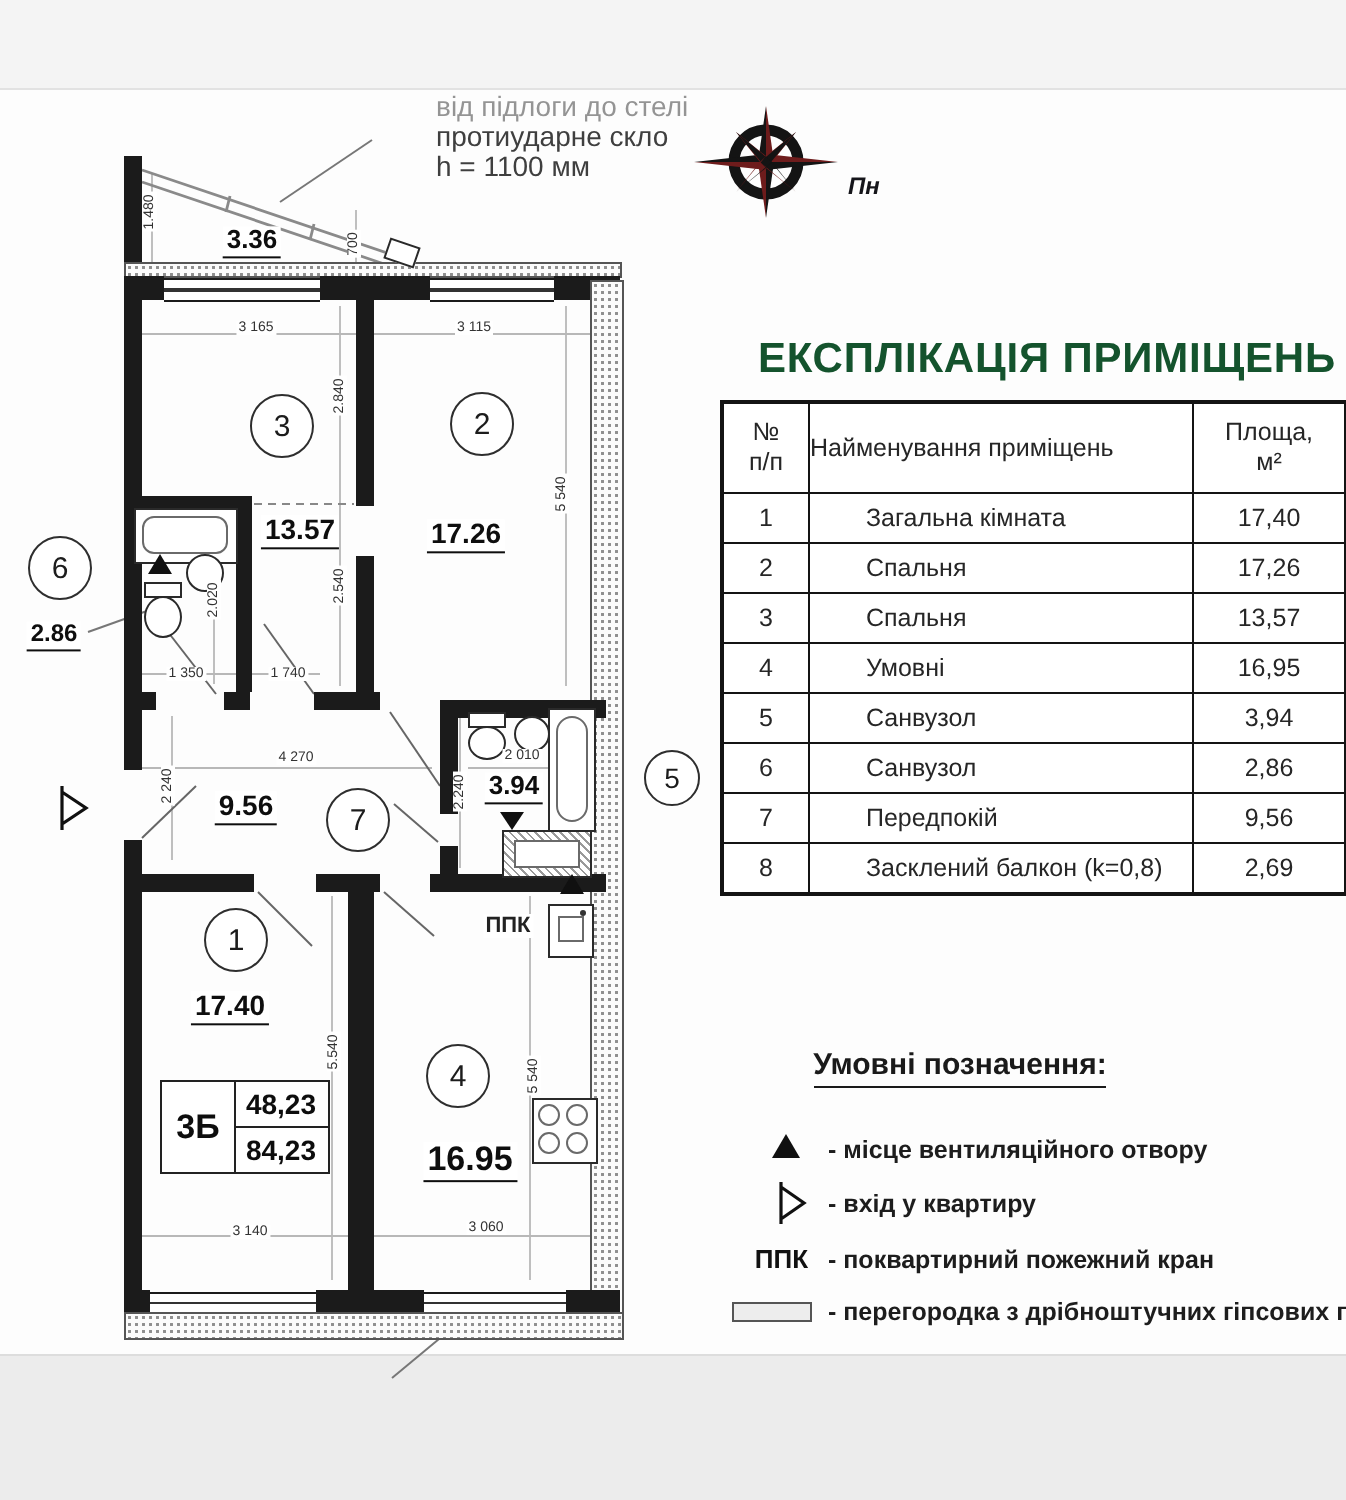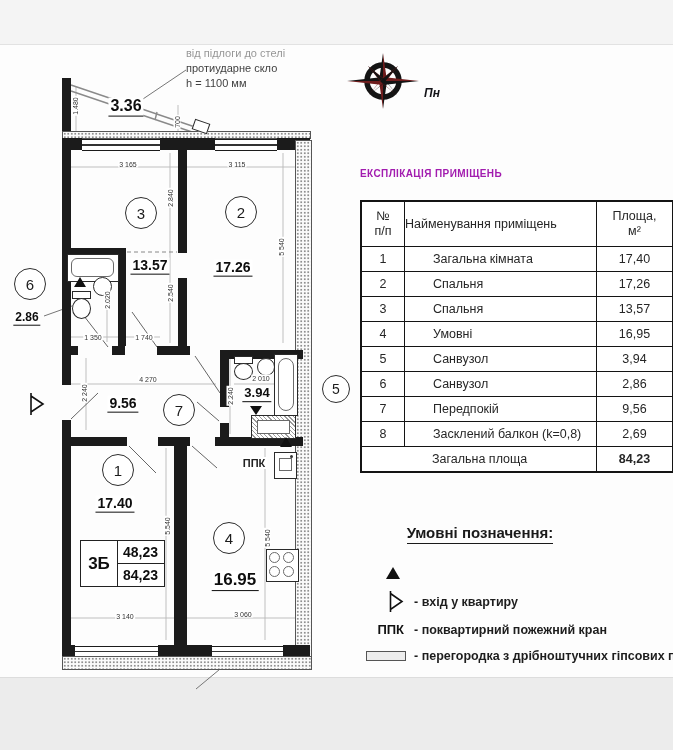--- a/index.html
+++ b/index.html
@@ -19,33 +19,33 @@
   .dim{position:absolute;font-size:7px;color:#333;background:#fff;line-height:1;padding:0 1px;
        transform:translate(-50%,-50%);white-space:nowrap;}
   .dimv{transform:translate(-50%,-50%) rotate(-90deg);}
   .fixture{position:absolute;border:1.2px solid #2a2a2a;background:#fff;}
   .fixin{position:absolute;border:1px solid #6a6a6a;background:#fff;}
   .round{border-radius:50%;}
   .tri-up{position:absolute;width:0;height:0;border-left:6px solid transparent;
           border-right:6px solid transparent;border-bottom:10px solid #101010;}
   .tri-down{position:absolute;width:0;height:0;border-left:6px solid transparent;
           border-right:6px solid transparent;border-top:9px solid #101010;}
-  .note{position:absolute;font-size:11px;line-height:15px;color:#3f3f3f;white-space:nowrap;}
+  .note{position:absolute;font-size:14px;line-height:15px;color:#3f3f3f;white-space:nowrap;margin-left:32px;}
   #expl-table{position:absolute;left:360px;top:200px;width:308px;border-collapse:collapse;
         table-layout:fixed;background:#fff;border:2px solid #141414;}
   #expl-table td{border:1.5px solid #141414;font-size:12.5px;color:#262626;height:24px;
         padding:0;vertical-align:middle;}
   #expl-table .hdr td{height:44px;text-align:center;font-size:12.5px;line-height:15px;}
   .c-num{width:42px;text-align:center;}
   .c-name{width:191px;padding-left:28px !important;text-align:left;}
   .c-area{width:75px;text-align:center;}
   .tot-name{padding-left:70px !important;text-align:left;}
   .bold{font-weight:700;}
-  .tbl-title{position:absolute;left:360px;top:168px;width:308px;text-align:left;
-        font-size:10px;font-weight:700;color:#a21caf;letter-spacing:.4px;}
+  .tbl-title{position:absolute;left:360px;top:168px;width:308px;text-align:right;
+        font-size:21px;font-weight:700;color:#14532d;letter-spacing:.4px;}
   .leg-title{position:absolute;left:360px;top:524px;width:240px;text-align:center;}
   .leg-title span{display:inline-block;font-size:15px;font-weight:700;color:#1a1a1a;
         border-bottom:1.6px solid #1a1a1a;padding-bottom:2px;}
   .leg-text{position:absolute;left:414px;font-size:12.5px;font-weight:700;color:#1d1d1d;white-space:nowrap;}
   .leg-ppk{position:absolute;left:352px;width:52px;text-align:right;font-size:13px;font-weight:700;color:#111;}
   .compass-lbl{position:absolute;font-size:12px;font-weight:700;font-style:italic;color:#15151a;}
   .ppk-plan{position:absolute;font-size:11px;font-weight:700;color:#222;transform:translate(-50%,-50%);background:#fff;padding:0 1px;}
   .aptbox-cell{position:absolute;display:flex;align-items:center;justify-content:center;font-weight:700;color:#0d0d0d;}
 </style>
 </head>
@@ -198,21 +198,21 @@
   <span class="compass-lbl" style="left:424px;top:86px;">Пн</span>
 
   <div class="circle" style="left:125px;top:197px;width:30px;height:30px;">3</div>
   <div class="circle" style="left:225px;top:196px;width:30px;height:30px;">2</div>
   <div class="circle" style="left:14px;top:268px;width:30px;height:30px;">6</div>
   <div class="circle" style="left:163px;top:394px;width:30px;height:30px;">7</div>
   <div class="circle" style="left:322px;top:375px;width:26px;height:26px;font-size:14px;">5</div>
   <div class="circle" style="left:102px;top:454px;width:30px;height:30px;">1</div>
   <div class="circle" style="left:213px;top:522px;width:30px;height:30px;">4</div>
 
-  <div class="area" style="left:126px;top:107px;font-size:16px;">3.36</div>
+  <div class="area" style="left:126px;top:121px;font-size:13px;">3.36</div>
   <div class="area" style="left:150px;top:266px;font-size:14px;">13.57</div>
   <div class="area" style="left:233px;top:268px;font-size:14px;">17.26</div>
   <div class="area" style="left:27px;top:318px;font-size:12px;">2.86</div>
   <div class="area" style="left:123px;top:404px;font-size:14px;">9.56</div>
   <div class="area" style="left:257px;top:394px;font-size:13px;">3.94</div>
   <div class="area" style="left:115px;top:504px;font-size:14px;">17.40</div>
   <div class="area" style="left:235px;top:581px;font-size:17px;">16.95</div>
 
   <div class="ppk-plan" style="left:254px;top:463px;">ППК</div>
 
@@ -289,32 +289,29 @@
     <tr>
       <td class="c-num">7</td>
       <td class="c-name">Передпокій</td>
       <td class="c-area">9,56</td>
     </tr>
     <tr>
       <td class="c-num">8</td>
       <td class="c-name">Засклений балкон (k=0,8)</td>
       <td class="c-area">2,69</td>
     </tr>
-    <tr>
-      <td class="tot-name" colspan="2">Загальна площа</td>
-      <td class="c-area bold">84,23</td>
-    </tr>
   </tbody>
     </table>
 
   <div class="leg-title">
     <span>Умовні позначення:</span>
   </div>
 
   <div class="tri-up" style="left:386px;top:567px;border-left-width:7px;border-right-width:7px;border-bottom-width:12px;"></div>
+  <div class="leg-text" style="top:568px;">- місце вентиляційного отвору</div>
 
   <svg class="abs" style="left:388px;top:590px;" width="17" height="23" viewBox="0 0 17 23">
     <path d="M2.5,1 L2.5,22 M2.5,3.5 L14,11.5 L2.5,19.5 Z" fill="#fff" stroke="#111" stroke-width="1.6"></path>
   </svg>
   <div class="leg-text" style="top:595px;">- вхід у квартиру</div>
 
   <div class="leg-ppk" style="top:622px;">ППК</div>
   <div class="leg-text" style="top:623px;">- поквартирний пожежний кран</div>
 
   <div class="abs" style="left:366px;top:651px;width:38px;height:8px;border:1.4px solid #555;background:#ededed;"></div>

